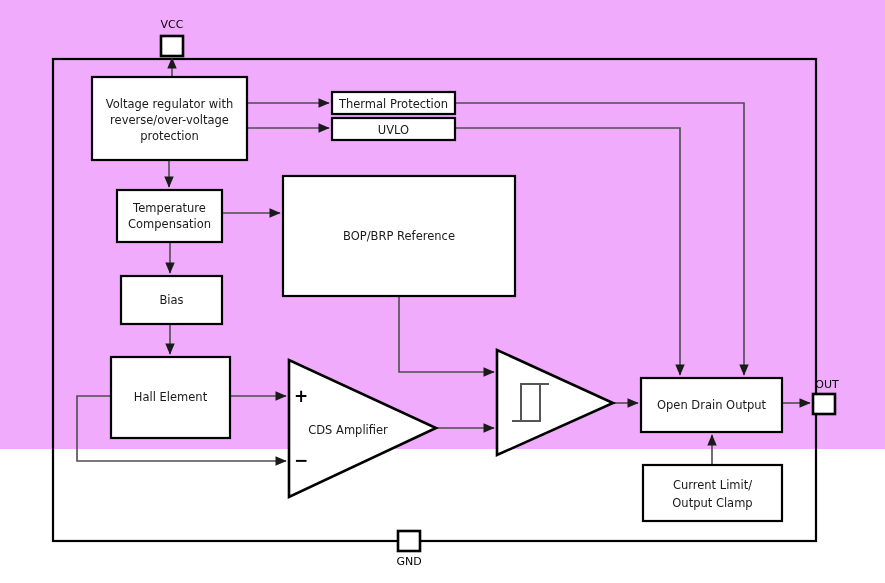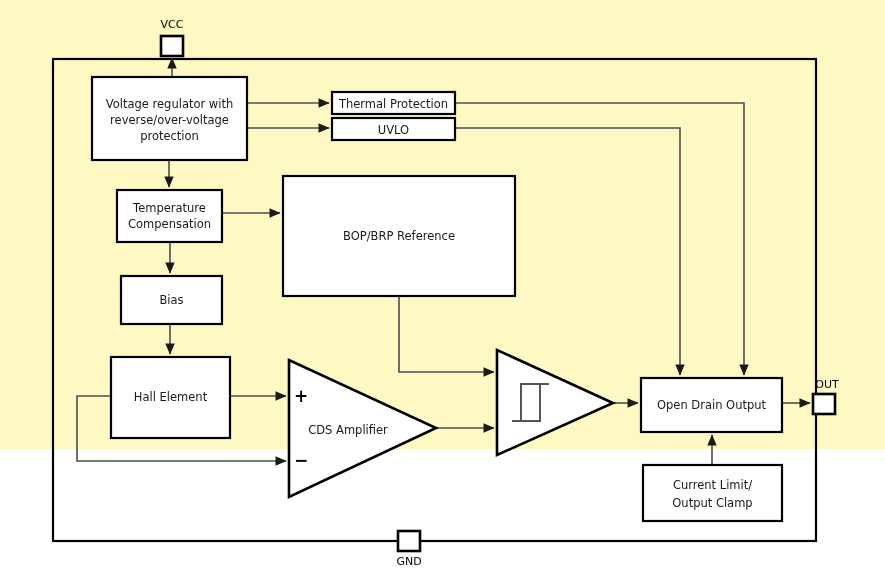--- a/index.html
+++ b/index.html
@@ -10,21 +10,21 @@
   body {
     width: 885px;
     height: 583px;
     font-family: "DejaVu Sans", "Liberation Sans", sans-serif;
     overflow: hidden;
   }
   #diagram-root {
     position: relative;
     width: 885px;
     height: 449px;
-    background: #fef9c3;
+    background: #f0abfc;
     text-decoration: underline;
   }
   svg.canvas {
     position: absolute;
     left: 0;
     top: 0;
     width: 885px;
     height: 583px;
     display: block;
   }

